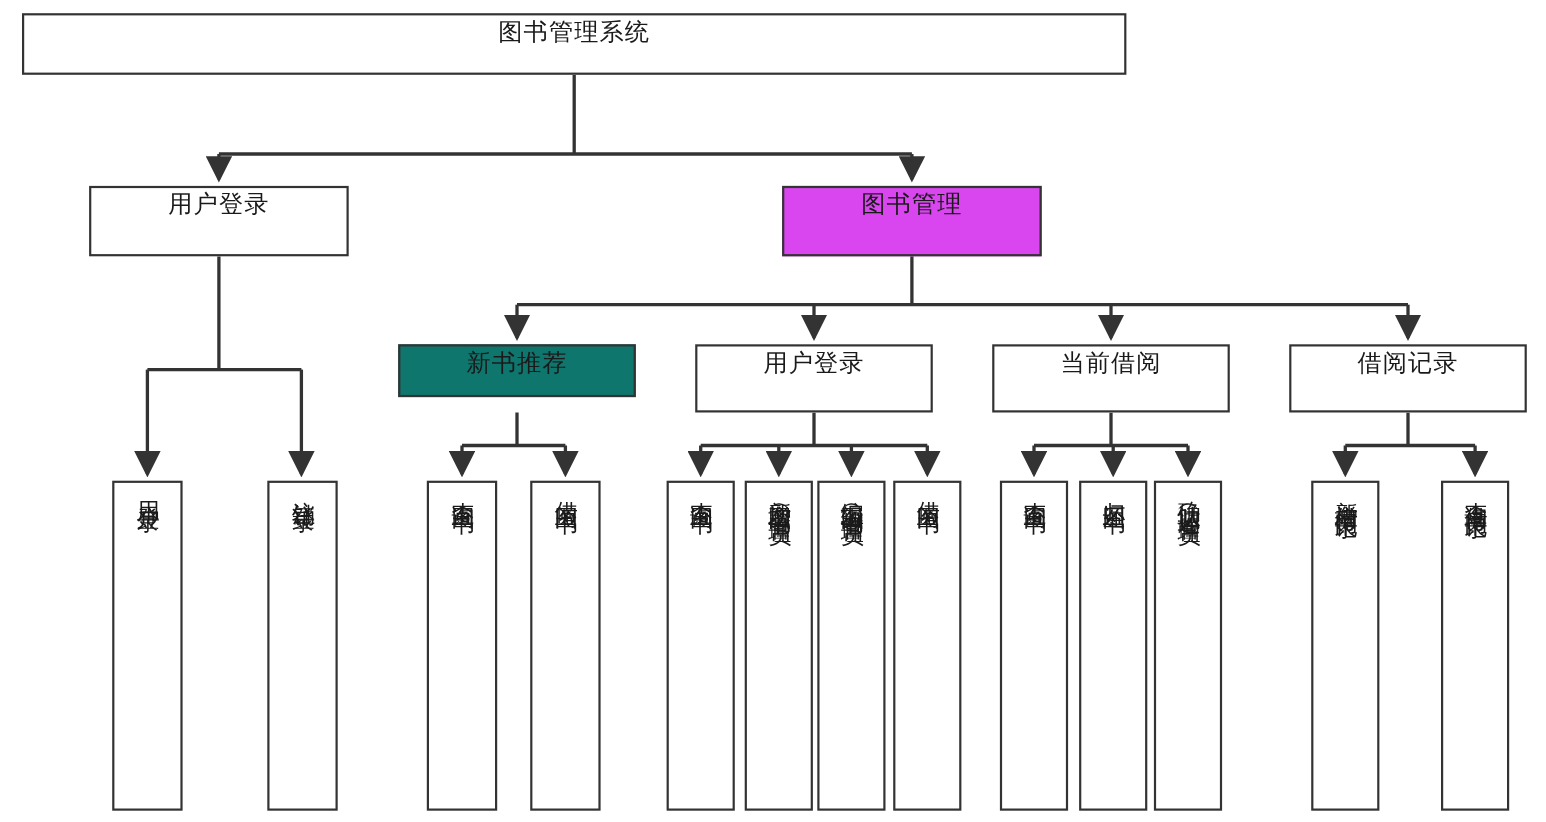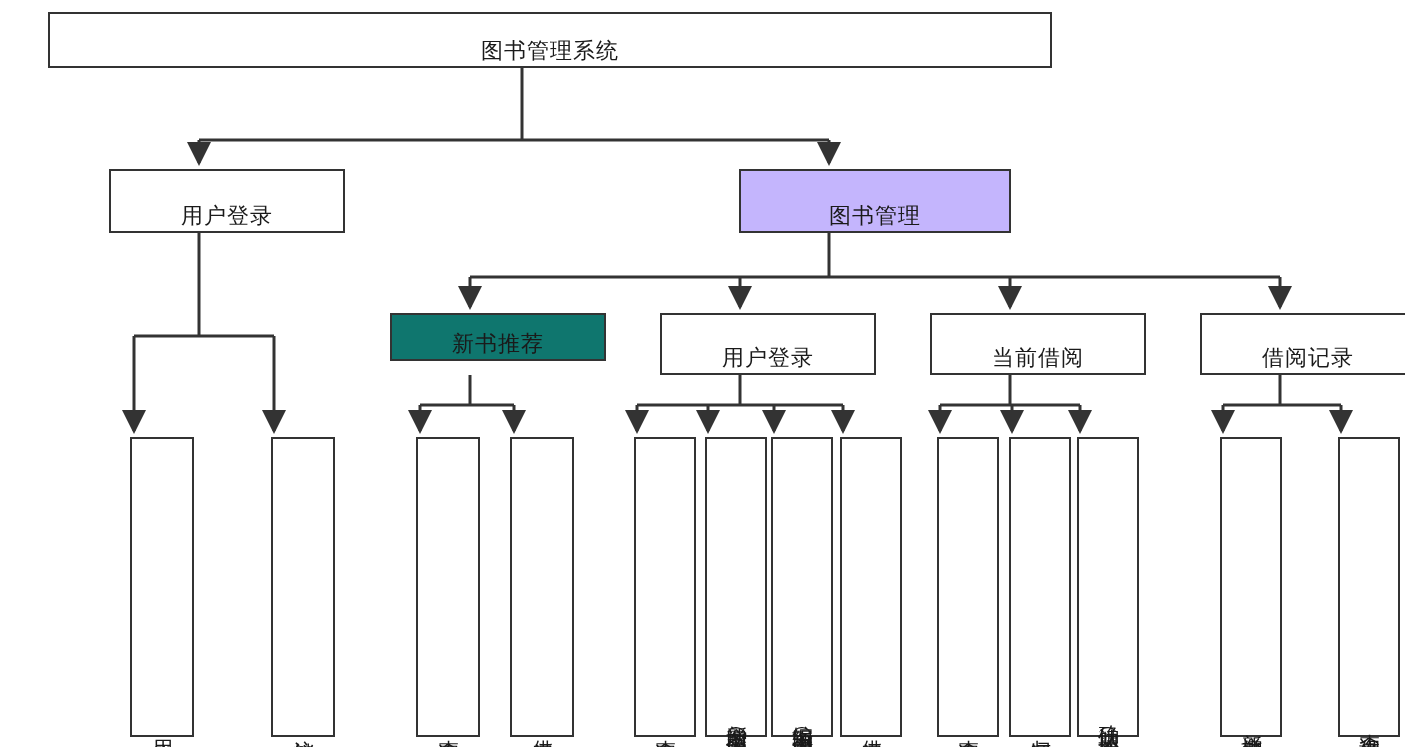--- a/index.html
+++ b/index.html
@@ -24,24 +24,23 @@
     width: 1405px;
     height: 747px;
     pointer-events: none;
   }
   .node {
     position: absolute;
     box-sizing: border-box;
     border: 2.5px solid #333333;
     background: #ffffff;
     display: flex;
-    align-items: flex-end;
+    align-items: flex-start;
     justify-content: center;
     color: #1a1a1a;
-    margin-left: 28px;
   }
   .node.h {
     font-size: 22px;
     letter-spacing: 1px;
   }
   .node.v {
     font-size: 21px;
     letter-spacing: 1px;
   }
   .node.v .vtext {
@@ -117,21 +116,21 @@
     </g>
   </svg>
 
   <div class="node h" id="n-root" style="left: 20px; top: 12px; width: 1004px; height: 56px; border-color: rgb(51, 51, 51); background: rgb(255, 255, 255); color: rgb(26, 26, 26);">
     <span>图书管理系统</span>
   </div>
 
   <div class="node h" id="n-l2-0" style="left: 81px; top: 169px; width: 236px; height: 64px; border-color: rgb(51, 51, 51); background: rgb(255, 255, 255); color: rgb(26, 26, 26);">
     <span>用户登录</span>
   </div>
-  <div class="node h" id="n-l2-1" style="left: 711px; top: 169px; width: 272px; height: 64px; border-color: rgb(51, 51, 51); background: #c4b5fd; color: rgb(26, 26, 26);">
+  <div class="node h" id="n-l2-1" style="left: 711px; top: 169px; width: 236px; height: 64px; border-color: rgb(51, 51, 51); background: #d946ef; color: rgb(26, 26, 26);">
     <span>图书管理</span>
   </div>
 
   <div class="node h" id="n-l3-0" style="left: 362px; top: 313px; width: 216px; height: 48px; border-color: rgb(51, 51, 51); background: #0f766e; color: rgb(26, 26, 26);">
     <span>新书推荐</span>
   </div>
   <div class="node h" id="n-l3-1" style="left: 632px; top: 313px; width: 216px; height: 62px; border-color: rgb(51, 51, 51); background: rgb(255, 255, 255); color: rgb(26, 26, 26);">
     <span>用户登录</span>
   </div>
   <div class="node h" id="n-l3-3" style="left: 1172px; top: 313px; width: 216px; height: 62px; border-color: rgb(51, 51, 51); background: rgb(255, 255, 255); color: rgb(26, 26, 26);">

